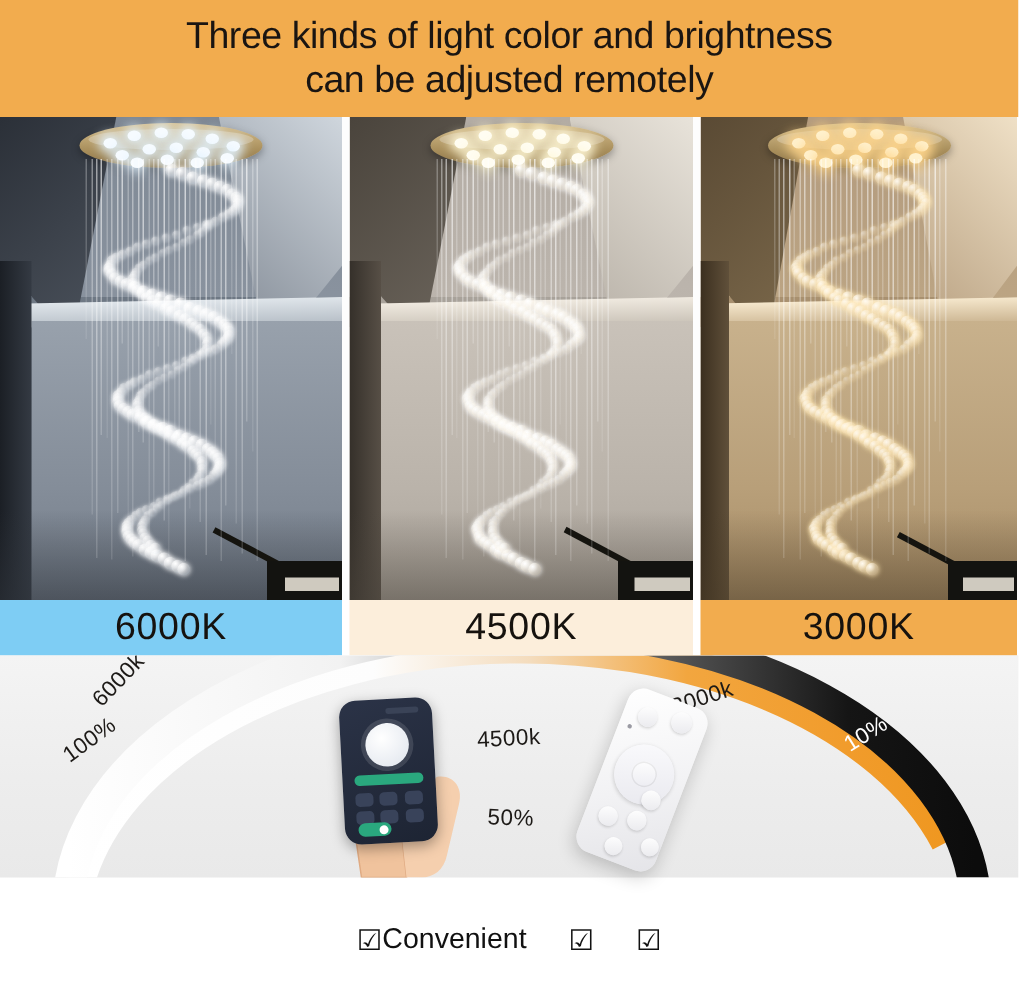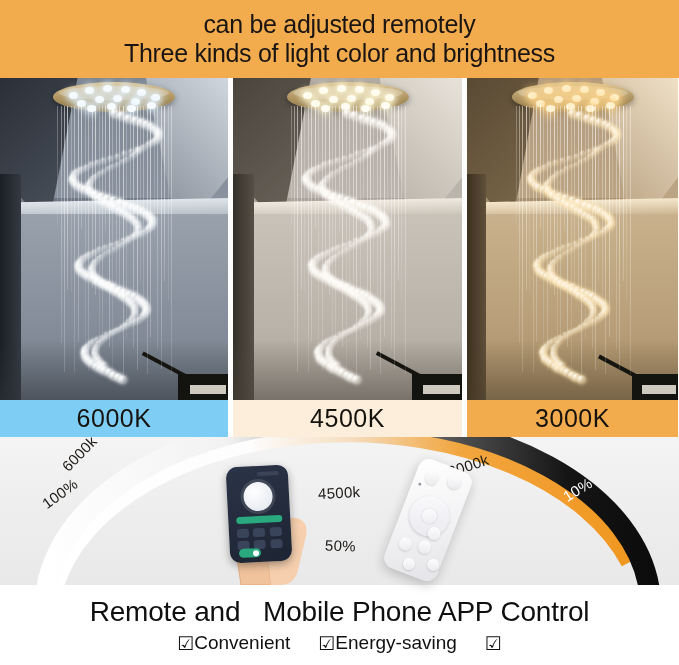--- a/index.html
+++ b/index.html
@@ -173,22 +173,22 @@
             display:flex; flex-direction:column; align-items:center; justify-content:center; }
   .footer .big { font-size:28px; color:#0f0f0f; letter-spacing:-.2px; white-space:nowrap; }
   .feats { display:flex; gap:28px; margin-top:4px; }
   .feat { font-size:19px; color:#111111; display:flex; align-items:center; white-space:nowrap; }
   .chk { font-size:19px; margin-right:0px; }
 </style>
 </head>
 <body>
 
 <div class="header">
+  <div class="line">Three kinds of light color and brightness</div>
   <div class="line">can be adjusted remotely</div>
-  <div class="line">Three kinds of light color and brightness</div>
 </div>
 
 <div class="panels">
 
   <div class="panel p1">
     <div class="room">
       <div class="ceil"></div>
       <div class="wall"></div>
       <div class="soffL"></div>
       <div class="soffR"></div>
@@ -1110,31 +1110,25 @@
   <div class="rdot" style="left:6px; top:26px;"></div>
   <div class="rdpad"></div>
   <div class="rk" style="left:9px;  top:82px; width:13px; height:13px;"></div>
   <div class="rk" style="left:28px; top:78px; width:13px; height:13px;"></div>
   <div class="rk" style="left:32px; top:62px; width:13px; height:13px;"></div>
   <div class="rk" style="left:43px; top:92px; width:12px; height:12px;"></div>
   <div class="rk" style="left:20px; top:100px; width:12px; height:12px;"></div>
 </div>
 
 <div class="footer">
-  <div class="big">
-    <span>Remote and</span>
-    <span>&nbsp;</span>
-    <span>Mobile Phone APP Control</span>
-  </div>
   <div class="feats">
     <div class="feat">
       <span class="chk">☑</span>
       <span>Convenient</span>
     </div>
     <div class="feat">
       <span class="chk">☑</span>
-      <span>Energy-saving</span>
     </div>
     <div class="feat">
       <span class="chk">☑</span>
     </div>
   </div>
 </div>
 
 </body></html>

